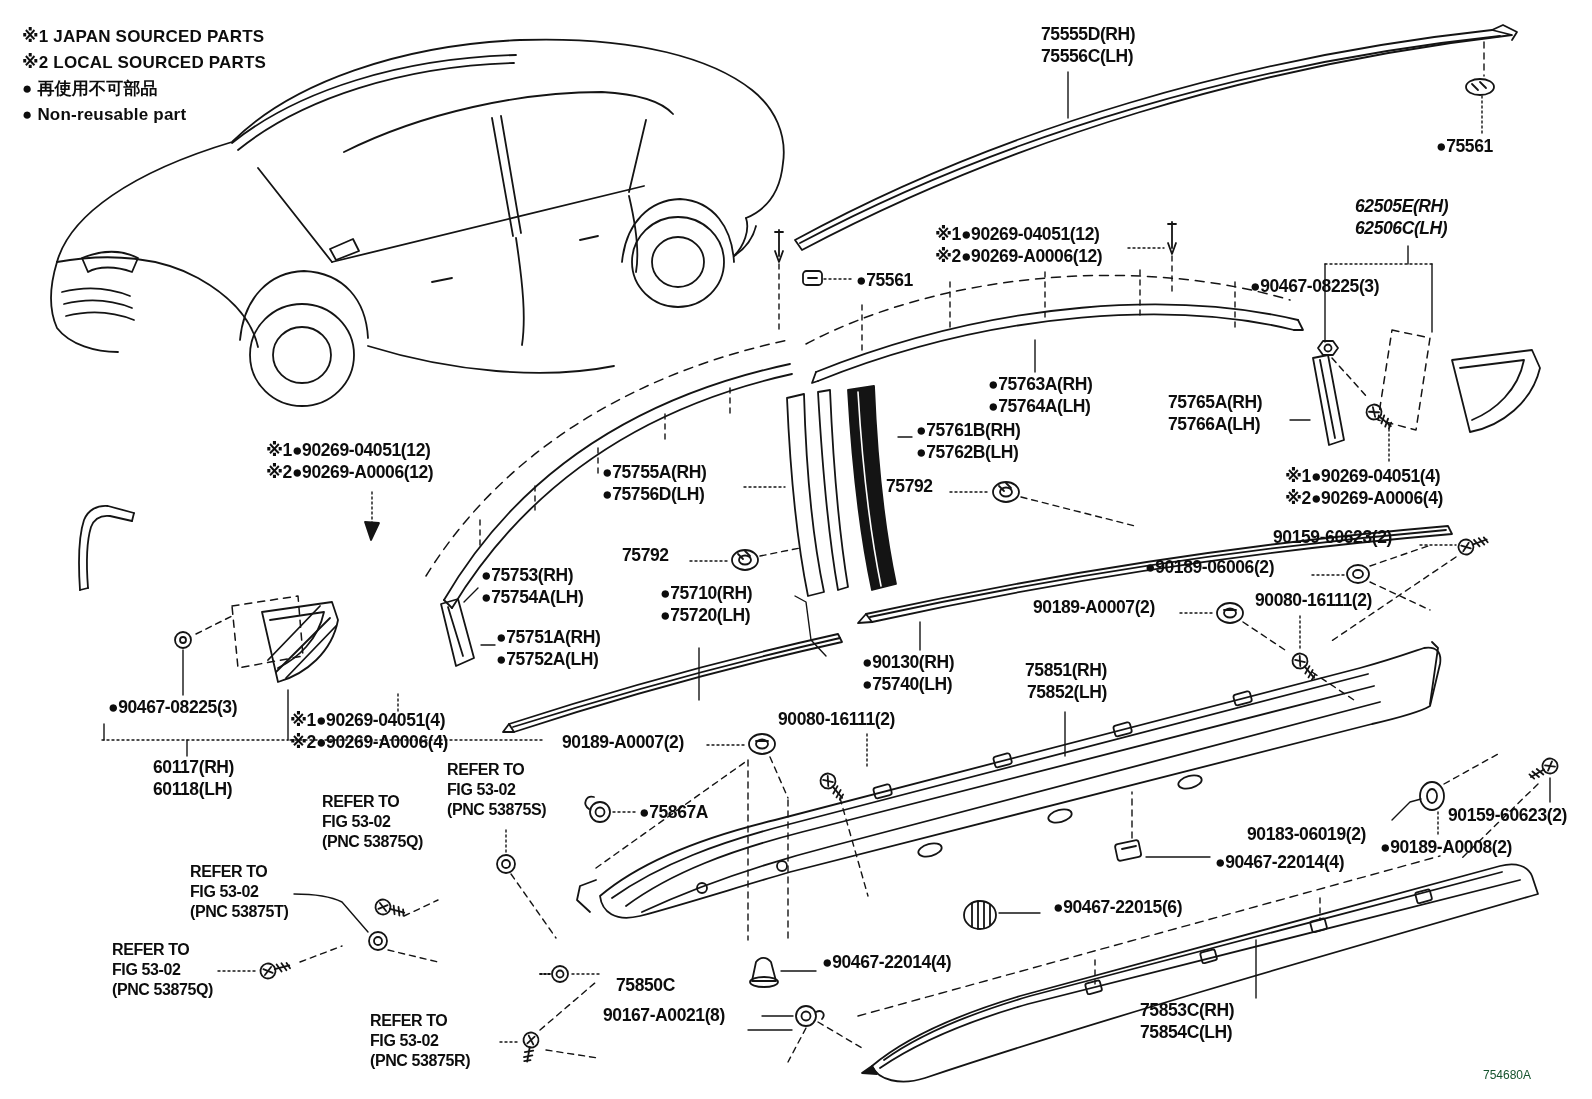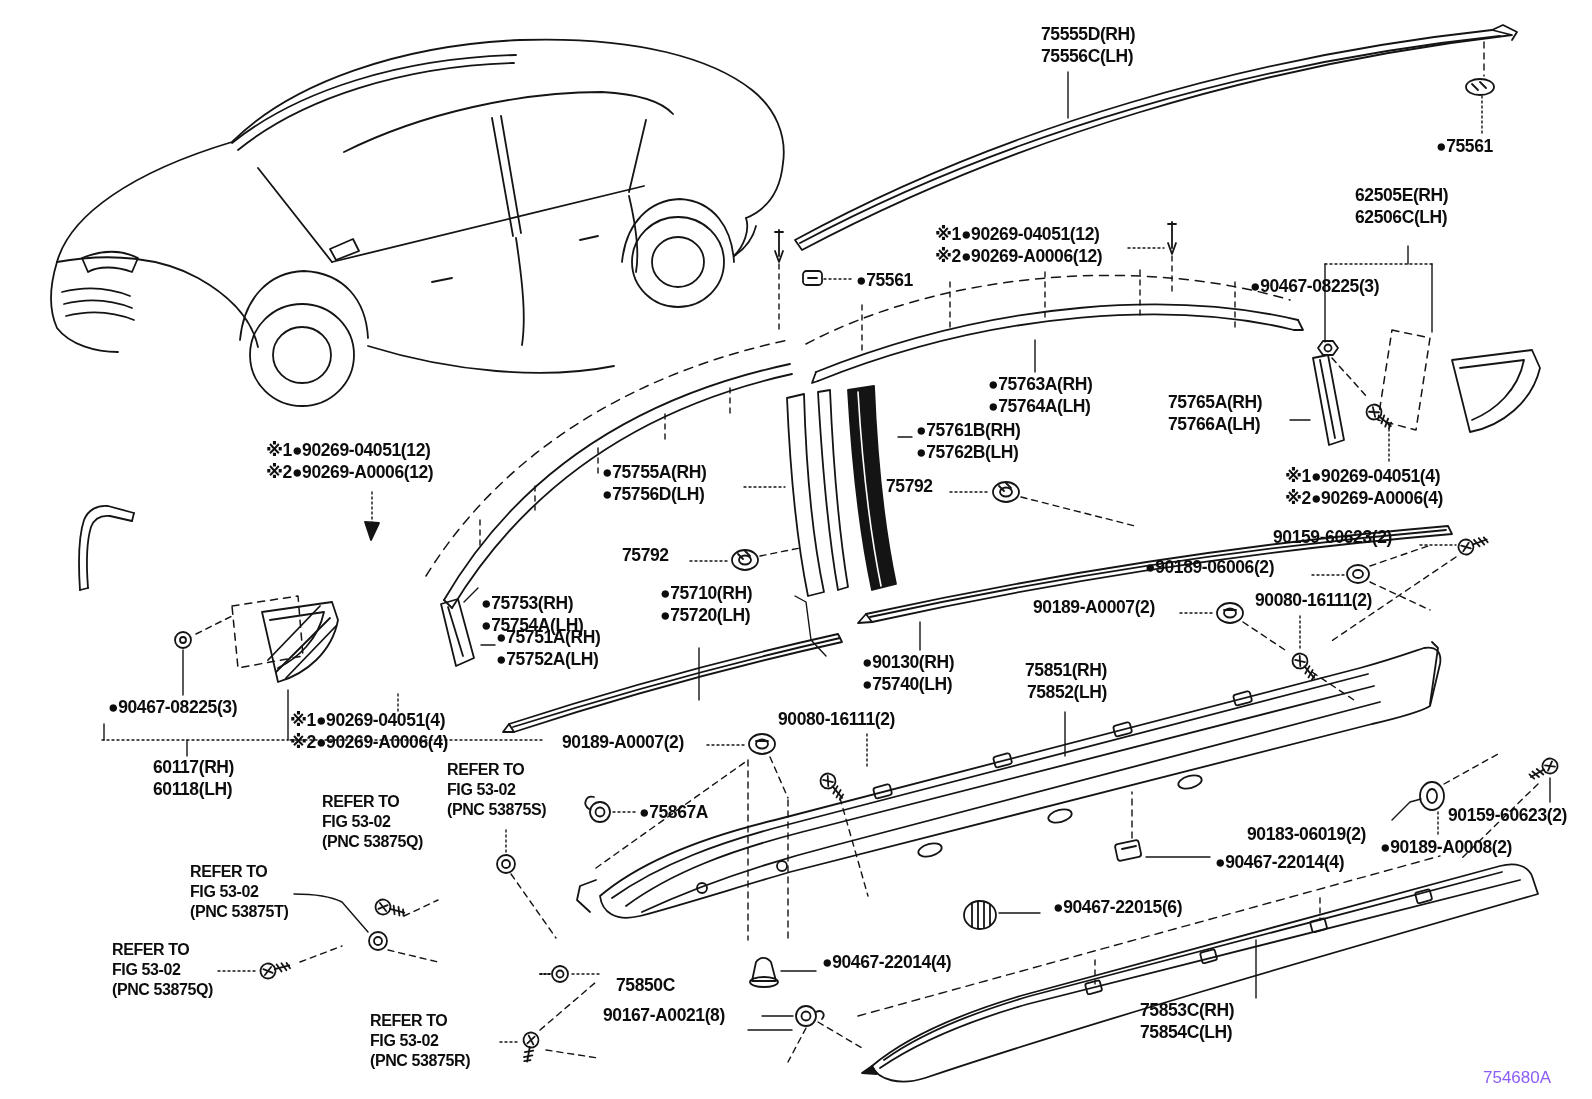--- a/index.html
+++ b/index.html
@@ -5,22 +5,22 @@
   html,body{margin:0;padding:0;background:#e8e8e8;}
   #stage{position:relative;width:1592px;height:1099px;background:#ffffff;overflow:hidden;
          font-family:"Liberation Sans","DejaVu Sans",sans-serif;color:#111;}
   #artwork{position:absolute;left:0;top:0;width:1592px;height:1099px;}
   #labels-layer{position:absolute;left:0;top:0;width:1592px;height:907px;pointer-events:none;}
   .part-label{position:absolute;white-space:nowrap;pointer-events:auto;}
   .part-label-line{font-size:17.5px;font-weight:700;letter-spacing:-0.4px;line-height:1.24;color:#0d0d0d;}
   .refer .part-label-line{font-size:16px;}
   #legend{position:absolute;left:22px;top:24px;}
   .legend-line{font-size:17px;font-weight:700;letter-spacing:0.2px;line-height:1.53;color:#0d0d0d;white-space:nowrap;}
-  #diagram-code{position:absolute;left:1483px;top:1068px;font-size:17px;font-weight:400;
-                letter-spacing:0;color:#8b5cf6;}
+  #diagram-code{position:absolute;left:1483px;top:1068px;font-size:12px;font-weight:400;
+                letter-spacing:0;color:#14532d;}
 </style>
 </head>
 <body>
 
 <div id="stage">
 
   <svg id="artwork" viewBox="0 0 1592 1099" xmlns="http://www.w3.org/2000/svg">
     <defs>
       <g id="scr">
         <circle cx="0" cy="0" r="7.5"></circle>
@@ -298,30 +298,36 @@
         <rect x="1311" y="920" width="15" height="11" rx="2" transform="rotate(-15 1318 925)"></rect>
         <rect x="1416" y="891" width="15" height="11" rx="2" transform="rotate(-15 1423 896)"></rect>
         <path d="M858,1016 L1440,856" stroke-width="1.4" stroke-dasharray="8 6"></path>
         <path d="M1095,960 V984 M1320,898 V920" stroke-width="1.4" stroke-dasharray="5 5"></path>
         <path d="M1256,998 V940" stroke-width="1.4"></path>
       </g>
 
     </g>
   </svg>
 
+  <div id="legend">
+    <div class="legend-line">※1 JAPAN SOURCED PARTS</div>
+    <div class="legend-line">※2 LOCAL SOURCED PARTS</div>
+    <div class="legend-line">●  再使用不可部品</div>
+    <div class="legend-line">●  Non-reusable part</div>
+  </div>
 
   <div id="labels-layer">
       <div class="part-label" style="left: 1041px; top: 24px;">
         <div class="part-label-line">75555D(RH)</div>
         <div class="part-label-line">75556C(LH)</div>
       </div>
       <div class="part-label" style="left: 1436px; top: 136px;">
         <div class="part-label-line">●75561</div>
       </div>
-      <div class="part-label" style="left: 1355px; top: 185px;">
+      <div class="part-label" style="left: 1355px; top: 196px; font-style: italic;">
         <div class="part-label-line">62505E(RH)</div>
         <div class="part-label-line">62506C(LH)</div>
       </div>
       <div class="part-label" style="left: 935px; top: 224px;">
         <div class="part-label-line">※1●90269-04051(12)</div>
         <div class="part-label-line">※2●90269-A0006(12)</div>
       </div>
       <div class="part-label" style="left: 856px; top: 270px;">
         <div class="part-label-line">●75561</div>
       </div>
@@ -357,21 +363,21 @@
       </div>
       <div class="part-label" style="left: 1273px; top: 527px;">
         <div class="part-label-line">90159-60623(2)</div>
       </div>
       <div class="part-label" style="left: 622px; top: 545px;">
         <div class="part-label-line">75792</div>
       </div>
       <div class="part-label" style="left: 1145px; top: 557px;">
         <div class="part-label-line">●90189-06006(2)</div>
       </div>
-      <div class="part-label" style="left: 481px; top: 565px; margin-top: 28px;">
+      <div class="part-label" style="left: 481px; top: 565px;">
         <div class="part-label-line">●75753(RH)</div>
         <div class="part-label-line">●75754A(LH)</div>
       </div>
       <div class="part-label" style="left: 1033px; top: 597px;">
         <div class="part-label-line">90189-A0007(2)</div>
       </div>
       <div class="part-label" style="left: 1255px; top: 590px;">
         <div class="part-label-line">90080-16111(2)</div>
       </div>
       <div class="part-label" style="left: 660px; top: 583px;">

